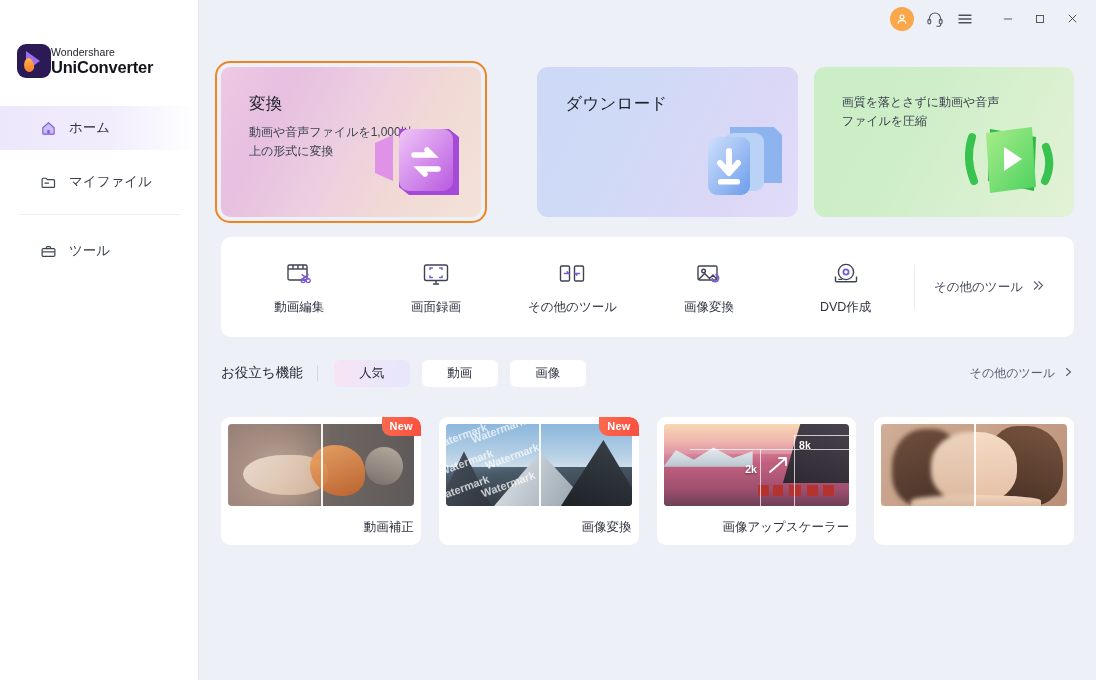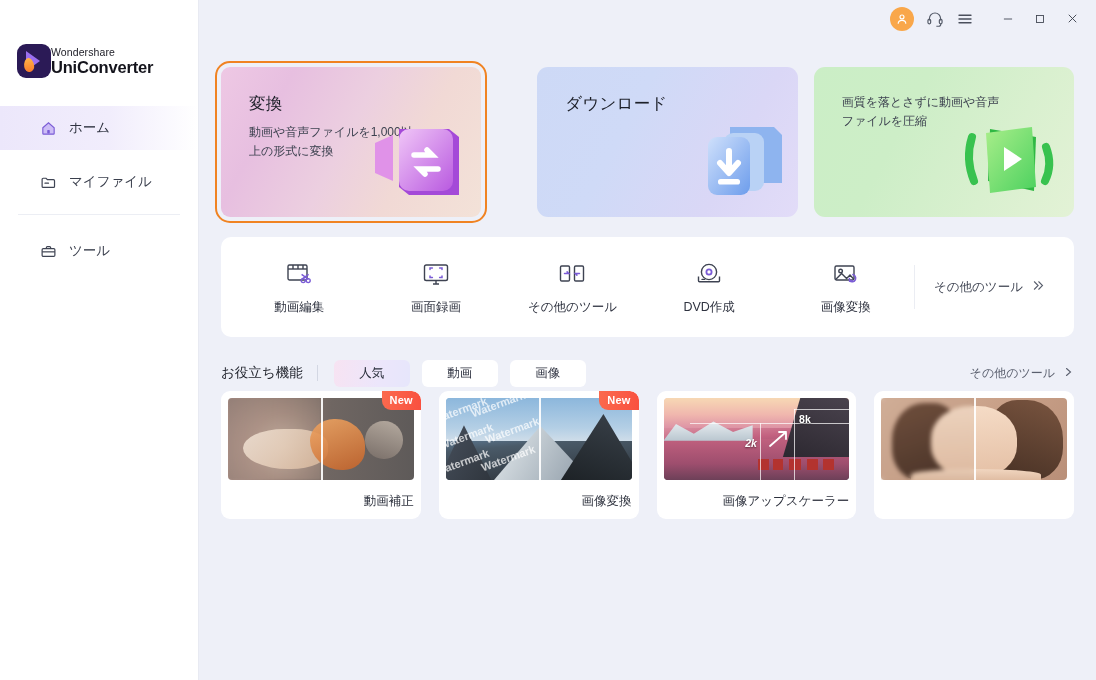--- a/index.html
+++ b/index.html
@@ -115,21 +115,21 @@
   .feat-vsep { width:1px; height:16px; background:#d3d7e3; margin-right:16px; }
   .pill {
     height:27px; min-width:76px; padding:0 14px; border-radius:6px;
     display:flex; align-items:center; justify-content:center;
     font-size:12.5px; color:#2e3240; background:#fff; margin-right:12px;
   }
   .pill.active { background:linear-gradient(100deg,#f7e3f2 0%,#ece6fb 60%,#e6e6fb 100%); color:#2b2f3c; }
   .feat-more { margin-left:auto; display:flex; align-items:center; gap:7px; font-size:12px; color:#5a5f6e; }
 
   
-  .cards { display:flex; gap:18px; margin-top:4px; }
+  .cards { display:flex; gap:18px; margin-top:30px; }
   .card {
     position:relative; flex:1 1 0; background:#fff; border-radius:9px;
     padding:7px 7px 0 7px; height:128px; overflow:hidden;
   }
   .thumb { position:relative; width:100%; height:82px; border-radius:4px; overflow:hidden; }
   .thumb .split {
     position:absolute; top:0; bottom:0; left:50%; width:2px; background:#fff; opacity:.92;
   }
   .card-label { text-align:right; font-size:12.5px; color:#2c303c; margin-top:13px; }
   .badge-new {
@@ -378,40 +378,40 @@
               <rect x="17.5" y="7" width="9" height="15" rx="1.2"></rect>
               <path d="M7.5 14.5h4.2l-1.6-1.6M22.5 14.5h-4.2l1.6 1.6" stroke="#7b5cd6" stroke-width="1.5" stroke-linecap="round"></path>
             </svg>
           </span>
           <span class="t-label">その他のツール</span>
         </div>
 
         <div class="tool">
           <span class="t-icon">
             <svg width="30" height="30" viewBox="0 0 30 30" fill="none" stroke="#3e4352" stroke-width="1.4">
-              <circle cx="15" cy="13" r="7.6"></circle>
-              <circle cx="15" cy="13" r="2.6" stroke="#7b5cd6" stroke-width="1.8"></circle>
-              <path d="M4.5 17.5v4.2a1 1 0 0 0 1 1h19a1 1 0 0 0 1-1v-4.2"></path>
-              <path d="M8 20.4h2.6" stroke-linecap="round"></path>
-            </svg>
-          </span>
-          <span class="t-label">DVD作成</span>
-        </div>
-
-        <div class="tool">
-          <span class="t-icon">
-            <svg width="30" height="30" viewBox="0 0 30 30" fill="none" stroke="#3e4352" stroke-width="1.4">
               <rect x="4" y="7" width="19" height="14" rx="1.4"></rect>
               <circle cx="9.6" cy="12" r="1.8"></circle>
               <path d="M4.6 20.4l6-6 5 5 3.4-3.4 3.6 4"></path>
               <path d="M18.6 21.8a3.6 3.6 0 1 0 2.6-6.2" stroke="#7b5cd6" stroke-width="1.5"></path>
               <path d="M18.4 19.4l.2 2.6 2.6-.5" stroke="#7b5cd6" stroke-width="1.5" stroke-linecap="round"></path>
             </svg>
           </span>
           <span class="t-label">画像変換</span>
+        </div>
+
+        <div class="tool">
+          <span class="t-icon">
+            <svg width="30" height="30" viewBox="0 0 30 30" fill="none" stroke="#3e4352" stroke-width="1.4">
+              <circle cx="15" cy="13" r="7.6"></circle>
+              <circle cx="15" cy="13" r="2.6" stroke="#7b5cd6" stroke-width="1.8"></circle>
+              <path d="M4.5 17.5v4.2a1 1 0 0 0 1 1h19a1 1 0 0 0 1-1v-4.2"></path>
+              <path d="M8 20.4h2.6" stroke-linecap="round"></path>
+            </svg>
+          </span>
+          <span class="t-label">DVD作成</span>
         </div>
 
         <div class="tools-more">
           <span>その他のツール</span>
           <span>
             <svg width="15" height="15" viewBox="0 0 24 24" fill="none" stroke="#585e6c" stroke-width="1.7" stroke-linecap="round">
               <path d="M7 6l6 6-6 6M14 6l6 6-6 6"></path>
             </svg>
           </span>
         </div>
@@ -481,21 +481,21 @@
               <div class="h" style="left:82%;width:13%;"></div>
             </div>
             <div class="up-grid">
               <div class="gl" style="left:14%;right:0;top:31%;height:1px;"></div>
               <div class="gl" style="left:52%;top:31%;bottom:0;width:1px;"></div>
               <div class="gl" style="left:70%;top:14%;bottom:0;width:1px;"></div>
               <div class="gl" style="left:70%;right:0;top:14%;height:1px;"></div>
               <svg width="26" height="22" viewBox="0 0 26 22" style="position:absolute;left:55%;top:36%;" fill="none" stroke="#fff" stroke-width="1.8" stroke-linecap="round">
                 <path d="M4 18 L20 4 M20 4 h-7 M20 4 v7"></path>
               </svg>
-              <span class="up-lab" style="left:44%;top:48%;font-style:italic;">2k</span>
+              <span class="up-lab" style="left:44%;top:48%;">2k</span>
               <span class="up-lab" style="left:73%;top:18%;">8k</span>
             </div>
           </div>
           <div class="card-label">画像アップスケーラー</div>
         </div>
 
         <div class="card">
           <div class="thumb th-face">
             <div class="hairL"></div>
             <div class="hairR"></div>

